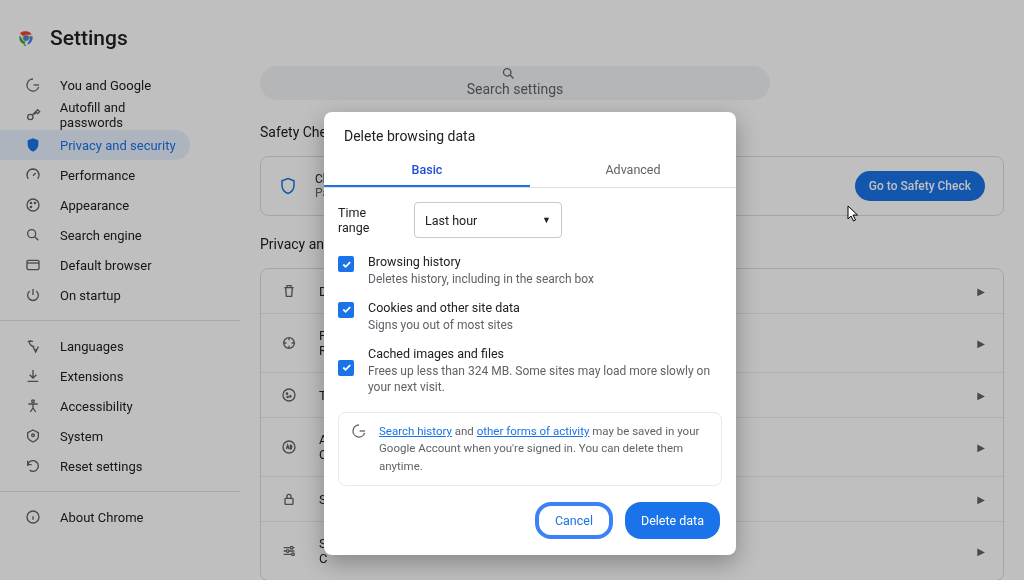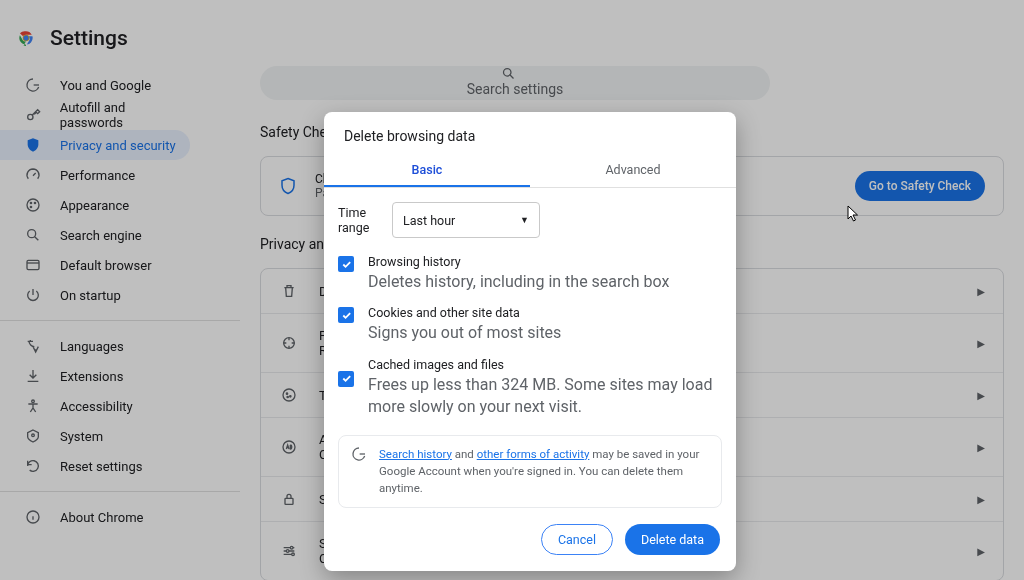--- a/index.html
+++ b/index.html
@@ -40,33 +40,33 @@
   
   .scrim { position:absolute; top:0; left:0; width:1024px; height:580px; background:rgba(0,0,0,0.25); }
   .dialog { position:absolute; top:112px; left:324px; width:412px; background:#fff; border-radius:8px; box-shadow:0 8px 24px rgba(0,0,0,0.3); padding-bottom:14px; }
   .dialog h2 { font-size:14px; font-weight:400; padding:16px 20px 10px 20px; color:#202124;}
   .tabs { display:flex; border-bottom:1px solid #e0e0e0; }
   .tab { flex:1; text-align:center; font-size:12.5px; padding:8px 0; color:#5f6368; cursor:pointer; }
   .tab.active { color:#1d4ed8; border-bottom:2px solid #1a73e8; font-weight:500;}
 
   .field { display:flex; align-items:center; padding:14px 20px 6px 14px; font-size:12.5px; color:#202124;}
   .field label { width:54px; }
-  .select { flex:0 0 148px; border:1px solid #c9c9c9; border-radius:4px; height:30px; display:flex; align-items:center; justify-content:space-between; padding:17px 10px; font-size:12.5px; cursor:pointer; }
+  .select { flex:0 0 148px; border:1px solid #c9c9c9; border-radius:4px; height:30px; display:flex; align-items:center; justify-content:space-between; padding:17px 10px; font-size:12.5px; cursor:pointer;margin-left:22px; }
 
   .opt { display:flex; padding:10px 20px 2px 14px; font-size:12px; }
   .opt .cb { width:16px; height:16px; border-radius:2px; background:#1a73e8; margin-right:14px; margin-top:2px; flex:none; display:flex; align-items:center; justify-content:center; color:#fff; cursor:pointer;}
   .opt .otext .otitle { color:#202124; font-size:12.5px; }
-  .opt .otext .odesc  { color:#5f6368; font-size:16px; margin-top:2px; line-height:1.4; }
+  .opt .otext .odesc  { color:#5f6368; font-size:12px; margin-top:2px; line-height:1.4; }
 
   .notice { margin:14px 14px 0 14px; border:1px solid #e8eaed; border-radius:8px; padding:10px 12px; display:flex; font-size:11.5px; color:#5f6368; line-height:1.5;}
   .notice .glogo { margin-right:12px; flex:none; }
   .notice a { color:#1a73e8; text-decoration:underline; }
 
   .actions { display:flex; justify-content:flex-end; gap:12px; padding:16px 16px 2px 16px; }
-  .btn-sec { border:1px solid #3b82f6; background:#fff; color:#1a73e8; border-radius:16px; padding:7px 16px; font-size:12.5px; cursor:pointer;}
+  .btn-sec { border:4px solid #3b82f6; background:#fff; color:#1a73e8; border-radius:16px; padding:7px 16px; font-size:12.5px; cursor:pointer;}
   .btn-pri { border:none; background:#1a73e8; color:#fff; border-radius:16px; padding:7px 16px; font-size:12.5px; cursor:pointer;}
 
   .cursor { position:absolute; top:205px; left:847px; font-size:14px; color:#000; pointer-events:none;}
   svg { display:block; }
 </style>
 </head>
 <body>
 
 <div class="page">
   <div class="header">

